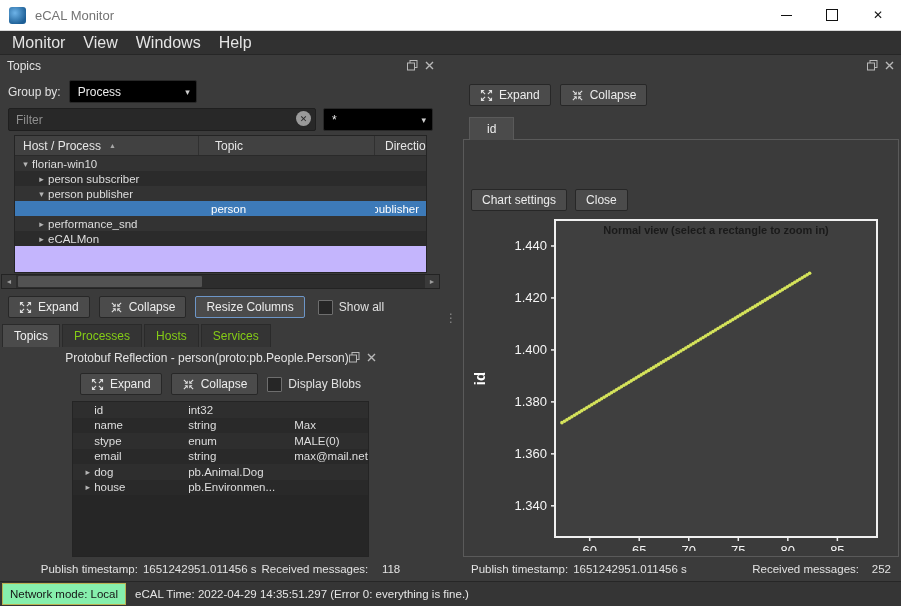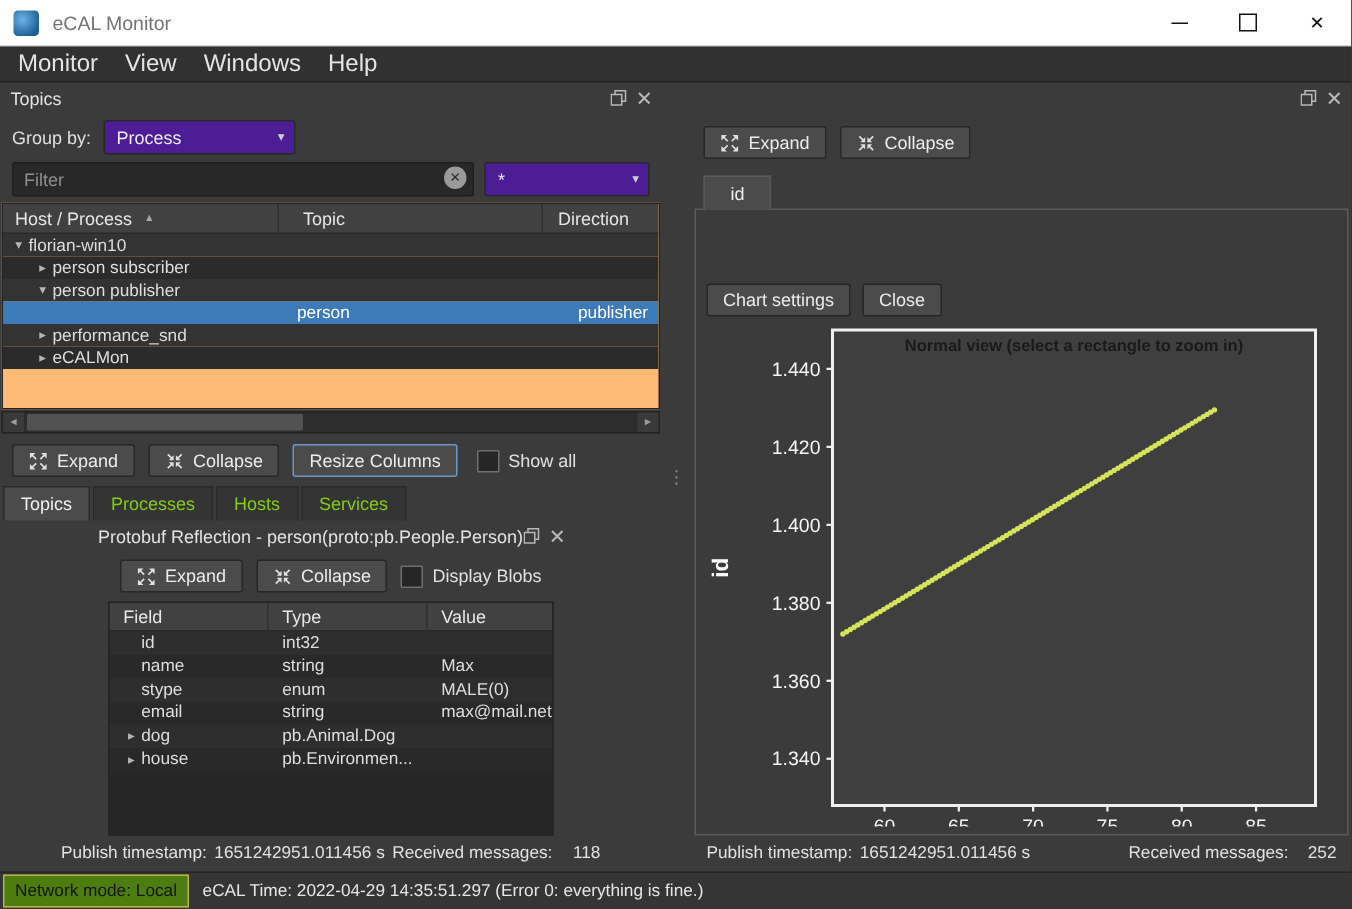--- a/index.html
+++ b/index.html
@@ -28,32 +28,32 @@
   .topics-dock{flex:0 0 292px;}
   .protobuf-dock{flex:1;align-items:center;}
   .signals-dock{flex:1;}
   .dock-title{flex:0 0 21px;display:flex;align-items:center;padding:0 7px;color:#e3e3e3;font-size:12px;}
   .dock-icons{margin-left:auto;display:flex;gap:7px;align-items:center;}
   .dock-icon{display:flex;align-items:center;}
 
   .row{display:flex;align-items:center;}
   .groupby-row{padding:4px 8px 3px 8px;gap:8px;}
   .lbl{font-size:12px;color:#e0e0e0;}
-  .combo{height:21px;background:#4c1d95;border:1px solid #282828;border-radius:2px;display:flex;align-items:center;padding:0 6px 0 8px;color:#ececec;font-size:12px;}
+  .combo{height:21px;background:#000000;border:1px solid #282828;border-radius:2px;display:flex;align-items:center;padding:0 6px 0 8px;color:#ececec;font-size:12px;}
   .combo-arrow{margin-left:auto;padding-left:8px;font-size:9px;color:#cfcfcf;}
   .groupby-combo{width:112px;}
   .star-combo{width:94px;}
   .filter-row{padding:2px 8px 4px 8px;gap:7px;}
   .filter-wrap{flex:1;position:relative;display:flex;}
   .filter-input{flex:1;height:21px;background:#282828;border:1px solid #1f1f1f;border-radius:2px;color:#ddd;font-size:12px;padding:0 24px 0 7px;outline:none;font-family:inherit;}
   .filter-input::placeholder{color:#8f8f8f;}
   .clear-btn{position:absolute;right:5px;top:3px;width:15px;height:15px;border-radius:50%;background:#9a9a9a;color:#2a2a2a;font-size:9px;display:flex;align-items:center;justify-content:center;}
 
   
-  .ttable{flex:1;display:flex;flex-direction:column;background:#fdba74;border:1px solid #242424;margin:0 1px;min-height:0;overflow:hidden;}
+  .ttable{flex:1;display:flex;flex-direction:column;background:#c4b5fd;border:1px solid #242424;margin:0 14px;min-height:0;overflow:hidden;}
   .thead{display:grid;grid-template-columns:184px 176px 1fr;background:#414141;border-bottom:1px solid #2a2a2a;flex:0 0 19px;}
   .thcell{display:flex;align-items:center;font-size:12px;color:#e6e6e6;padding-left:8px;border-right:1px solid #303030;overflow:hidden;}
   .thcell.topic{padding-left:16px;}
   .thcell.dir{padding-left:10px;border-right:none;}
   .sort-arrow{margin-left:8px;font-size:7px;color:#a8a8a8;}
   .tbody{flex:1;overflow:hidden;}
   .trow{display:grid;grid-template-columns:184px 176px 1fr;height:15px;align-items:center;font-size:11.5px;color:#dedede;}
   .trow.even{background:#333333;}
   .trow.odd{background:#2b2b2b;}
   .trow.selected{background:#3d7ab8;color:#fff;}
@@ -100,21 +100,21 @@
   
   .sig-toolbar{padding:8px 8px 10px 8px;gap:9px;}
   .chart-tab{margin-left:8px;align-self:flex-start;height:22px;display:flex;align-items:center;padding:0 17px;background:#4b4b4b;border:1px solid #5a5a5a;border-bottom:none;color:#eee;font-size:12px;position:relative;top:1px;z-index:2;}
   .chart-frame{margin:0 2px;border:1px solid #5a5a5a;flex:1;display:flex;flex-direction:column;padding:5px;min-height:0;background:#3b3b3b;}
   .chart-buttons{gap:8px;padding:2px 0 4px 2px;margin-top:42px;}
   .chart-holder{flex:1;min-height:0;display:flex;justify-content:center;overflow:hidden;}
   .chart-holder svg{display:block;}
 
   
   .statusbar{flex:0 0 24px;background:#353535;border-top:1px solid #262626;display:flex;align-items:center;font-size:11.5px;}
-  .network-chip{height:20px;margin-left:2px;background:#4d7c0f;border:1px solid #b9b252;color:#151515;display:flex;align-items:center;padding:0 7px;}
+  .network-chip{height:20px;margin-left:2px;background:#86efac;border:1px solid #b9b252;color:#151515;display:flex;align-items:center;padding:0 7px;}
   .ecal-time{color:#e6e6e6;margin-left:9px;}
 </style>
 </head>
 <body>
 
 <div class="window">
 
   <div class="titlebar">
     <div class="app-icon"></div>
     <div class="title-text">eCAL Monitor</div>
@@ -325,31 +325,20 @@
             </span>
             <span>Collapse</span>
           </button>
           <label class="chk" style="margin-left:auto;">
             <span class="chk-box"></span>
             <span>Display Blobs</span>
           </label>
         </div>
 
         <div class="ptable">
-          <div class="phead">
-            <div class="phcell">
-                <span>Field</span>
-              </div>
-            <div class="phcell">
-                <span>Type</span>
-              </div>
-            <div class="phcell">
-                <span>Value</span>
-              </div>
-          </div>
           <div class="tbody">
               <div class="prow even">
                 <div class="pcell fieldcell">
                   <span class="expander"></span>
                   <span>id</span>
                 </div>
                 <div class="pcell">int32</div>
               </div>
               <div class="prow odd">
                 <div class="pcell fieldcell">

